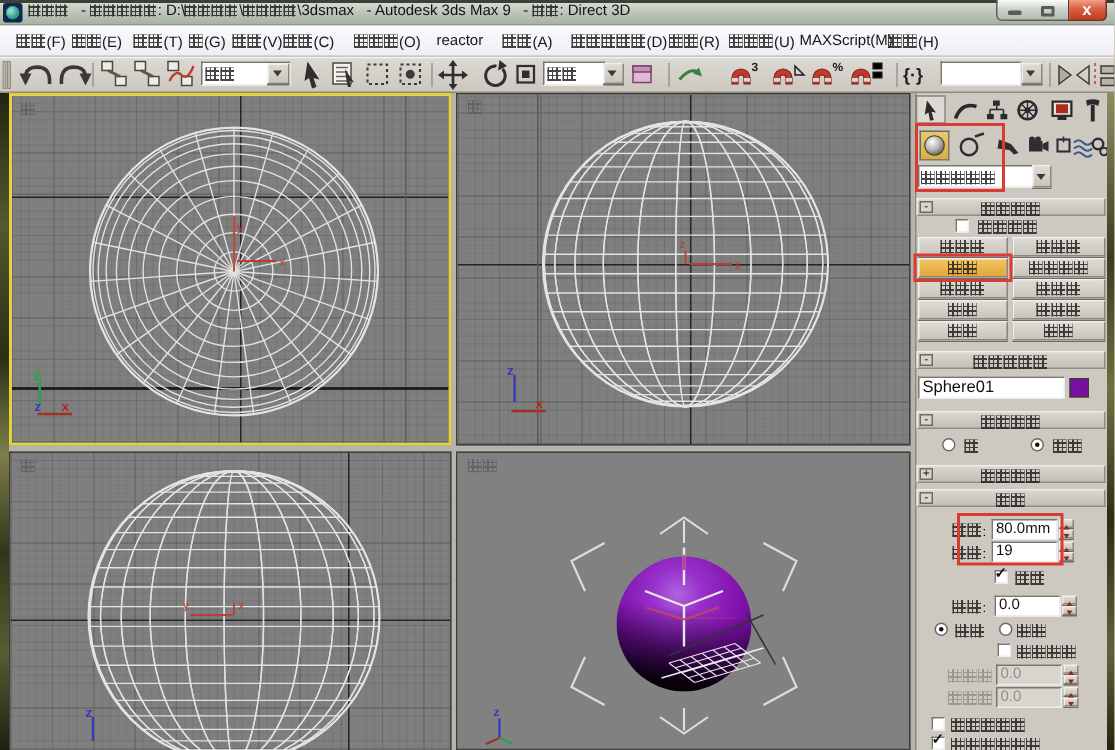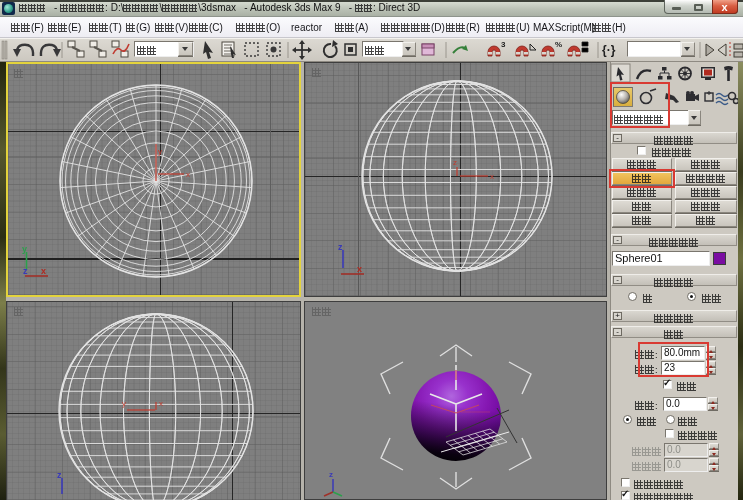--- a/index.html
+++ b/index.html
@@ -498,21 +498,21 @@
 <div class="ab rollhdr" style="left:611px;top:326px;width:126px;height:12px"></div>
 <div class="ab" style="left:613px;top:328px;width:9px;height:8px;background:#d8d5ce;border:1px solid #6e6a62;font-size:8px;line-height:6px;text-align:center;color:#111">-</div>
 <div class="ab" style="left:664px;top:328px"><i class="c9"></i><i class="c9"></i></div>
 <div class="ab" style="left:635px;top:348px"><i class="c9"></i><i class="c9"></i><span style="font-size:9px">:</span></div>
 <div class="ab field" style="left:661px;top:346px;width:44px;height:14px;font-size:10px;padding-top:1px;padding-left:2px;color:#111">80.0mm</div>
 <div class="ab btn3d" style="left:706px;top:346px;width:10px;height:6px"></div>
 <div class="ab btn3d" style="left:706px;top:353px;width:10px;height:6px"></div>
 <div class="ab" style="left:709px;top:348px;width:0;height:0;border:2px solid rgba(0,0,0,0);border-bottom:3px solid #8c2a20"></div>
 <div class="ab" style="left:709px;top:356px;width:0;height:0;border:2px solid rgba(0,0,0,0);border-top:3px solid #8c2a20"></div>
 <div class="ab" style="left:635px;top:363px"><i class="c9"></i><i class="c9"></i><span style="font-size:9px">:</span></div>
-<div class="ab field" style="left:661px;top:361px;width:44px;height:14px;font-size:10px;padding-top:1px;padding-left:2px;color:#111">23</div>
+<div class="ab field" style="left:661px;top:361px;width:44px;height:14px;font-size:10px;padding-top:1px;padding-left:2px;color:#111">19</div>
 <div class="ab btn3d" style="left:706px;top:361px;width:10px;height:6px"></div>
 <div class="ab btn3d" style="left:706px;top:368px;width:10px;height:6px"></div>
 <div class="ab" style="left:709px;top:363px;width:0;height:0;border:2px solid rgba(0,0,0,0);border-bottom:3px solid #8c2a20"></div>
 <div class="ab" style="left:709px;top:371px;width:0;height:0;border:2px solid rgba(0,0,0,0);border-top:3px solid #8c2a20"></div>
 <div class="ab" style="left:638px;top:342px;width:71px;height:35px;border:2px solid #d93a32"></div>
 <div class="ab field" style="left:663px;top:380px;width:9px;height:9px"></div>
 <div class="ab" style="left:663px;top:378px;font-size:10px;font-weight:bold;color:#111">✓</div>
 <div class="ab" style="left:677px;top:380px"><i class="c9"></i><i class="c9"></i></div>
 <div class="ab" style="left:635px;top:399px"><i class="c9"></i><i class="c9"></i><span style="font-size:9px">:</span></div>
 <div class="ab field" style="left:663px;top:397px;width:44px;height:14px;font-size:10px;padding-top:1px;padding-left:2px;color:#111">0.0</div>

